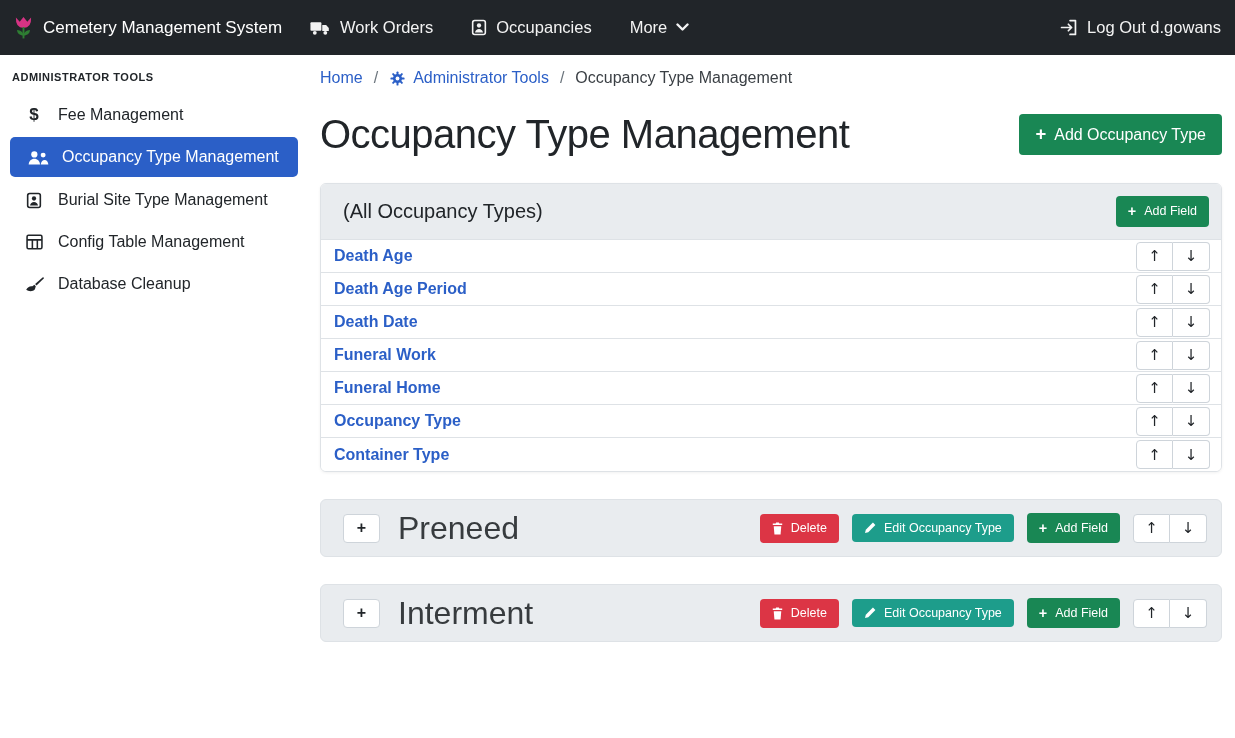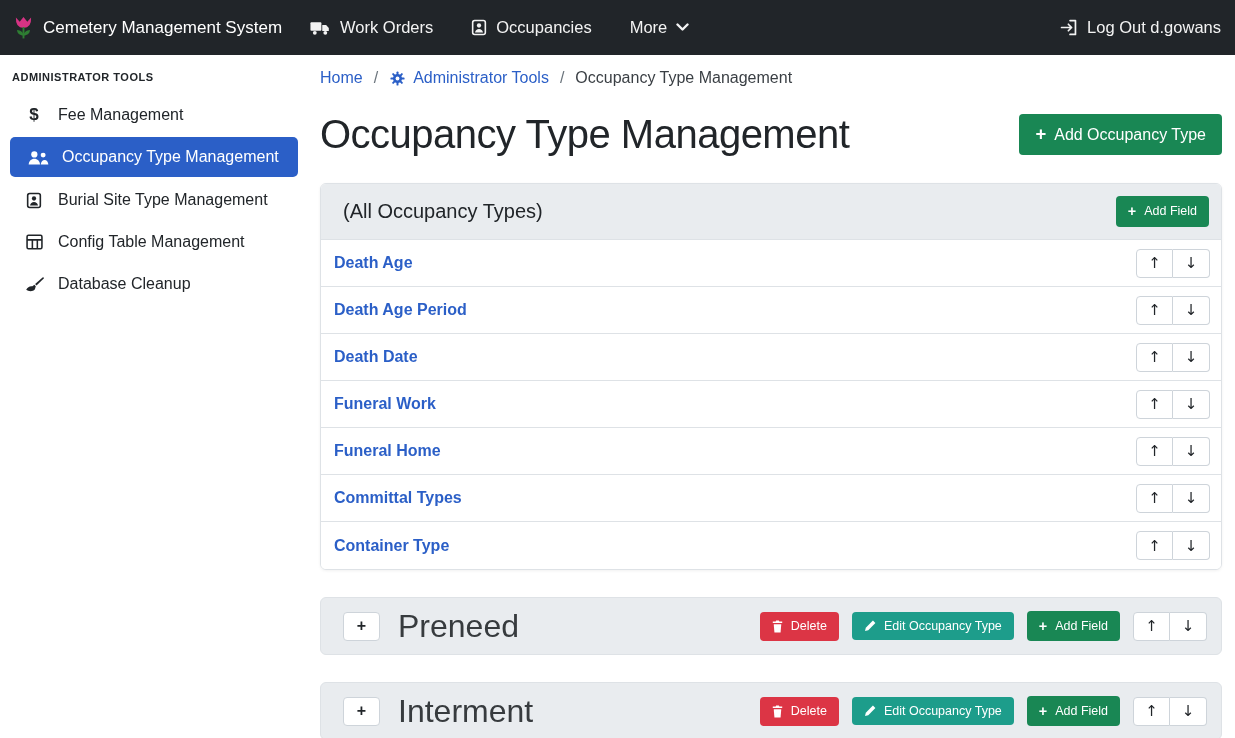--- a/index.html
+++ b/index.html
@@ -68,21 +68,21 @@
   .card {
     border: 1px solid #dee2e6; border-radius: 6px; overflow: hidden;
     box-shadow: 0 1px 3px rgba(0,0,0,.06);
   }
   .card-header {
     height: 56px; background: #e9ecef; border-bottom: 1px solid #dee2e6;
     display: flex; align-items: center; justify-content: space-between; padding: 0 12px 0 22px;
   }
   .card-title { font-size: 20px; font-weight: 500; color: #212529; }
   .field-row {
-    height: 47px; display: flex; align-items: center; justify-content: space-between;
+    height: 33px; display: flex; align-items: center; justify-content: space-between;
     padding: 0 11px 0 13px; border-bottom: 1px solid #dee2e6; background: #fff;
   }
   .field-row:last-child { border-bottom: none; }
   .field-link { color: #2b5fc7; font-weight: 700; font-size: 16px; text-decoration: none; cursor: pointer; }
 
   .btn-group { display: inline-flex; }
   .btn-arrow {
     width: 37px; height: 29px; background: #fff; border: 1px solid #ced4da; color: #212529;
     font-size: 15px; cursor: pointer; display: flex; align-items: center; justify-content: center;
     font-family: "DejaVu Sans", sans-serif; padding: 0;
@@ -294,21 +294,21 @@
           </div>
         </div>
         <div class="field-row">
           <a class="field-link">Funeral Home</a>
           <div class="btn-group">
             <button class="btn-arrow up">↑</button>
             <button class="btn-arrow down">↓</button>
           </div>
         </div>
         <div class="field-row">
-          <a class="field-link">Committal Types</a>
+          <a class="field-link">Occupancy Type</a>
           <div class="btn-group">
             <button class="btn-arrow up">↑</button>
             <button class="btn-arrow down">↓</button>
           </div>
         </div>
         <div class="field-row">
           <a class="field-link">Container Type</a>
           <div class="btn-group">
             <button class="btn-arrow up">↑</button>
             <button class="btn-arrow down">↓</button>

